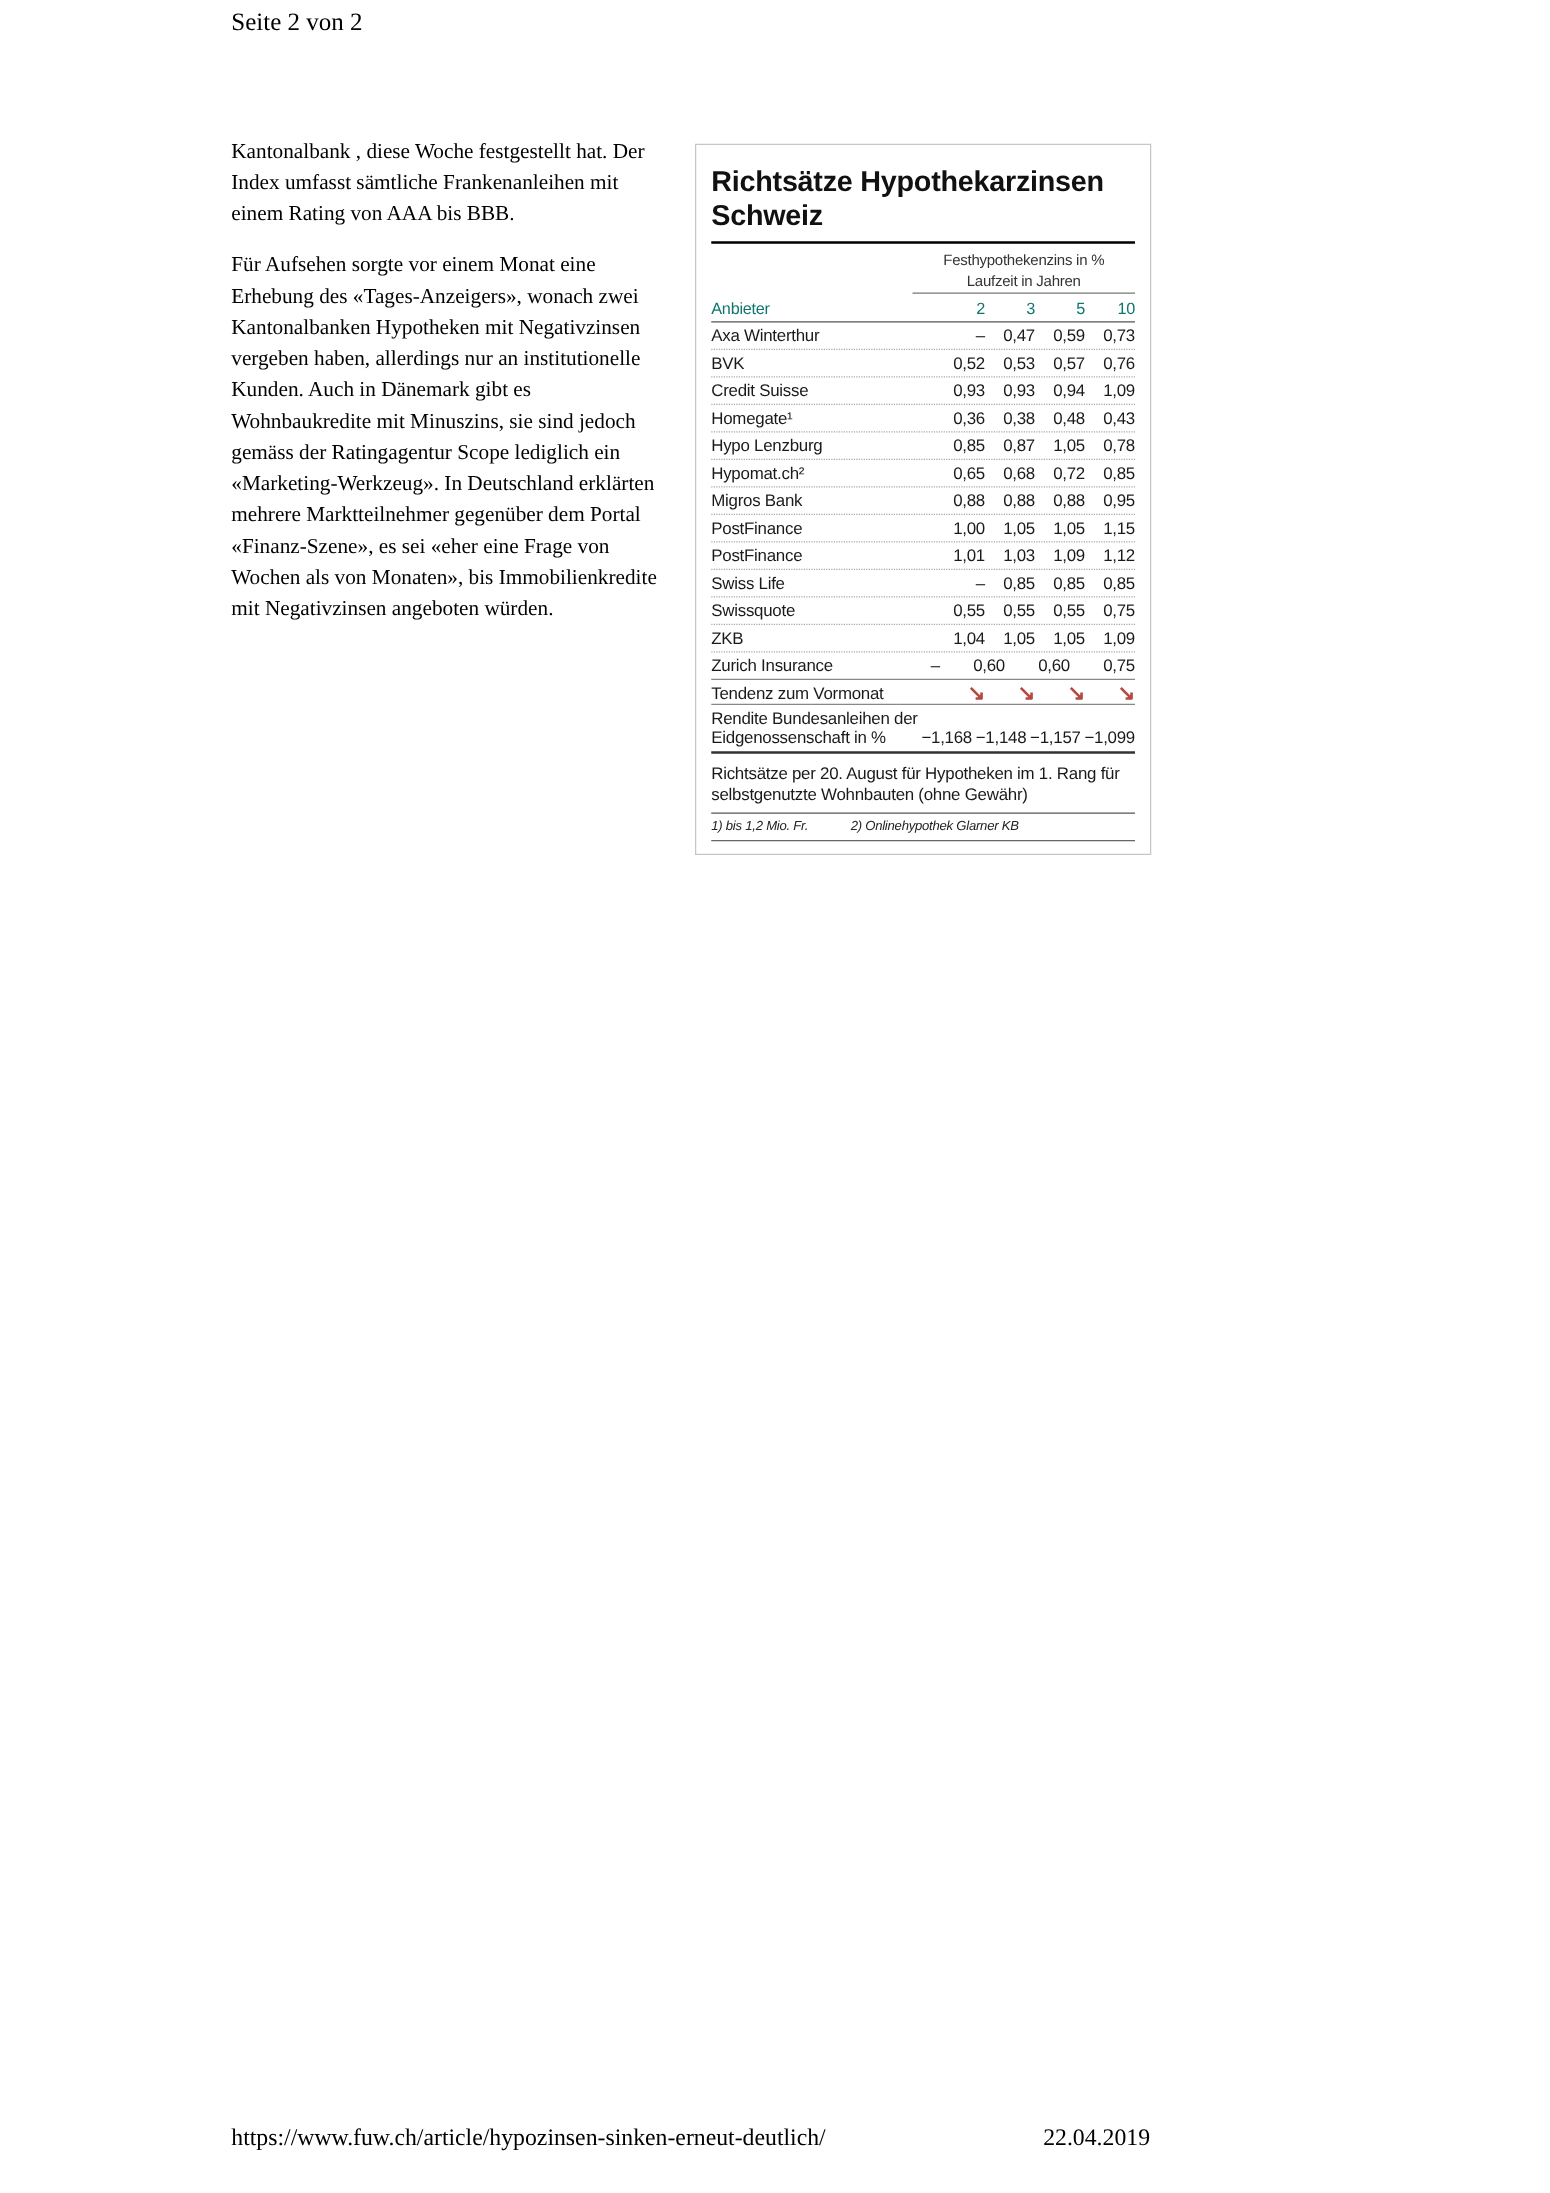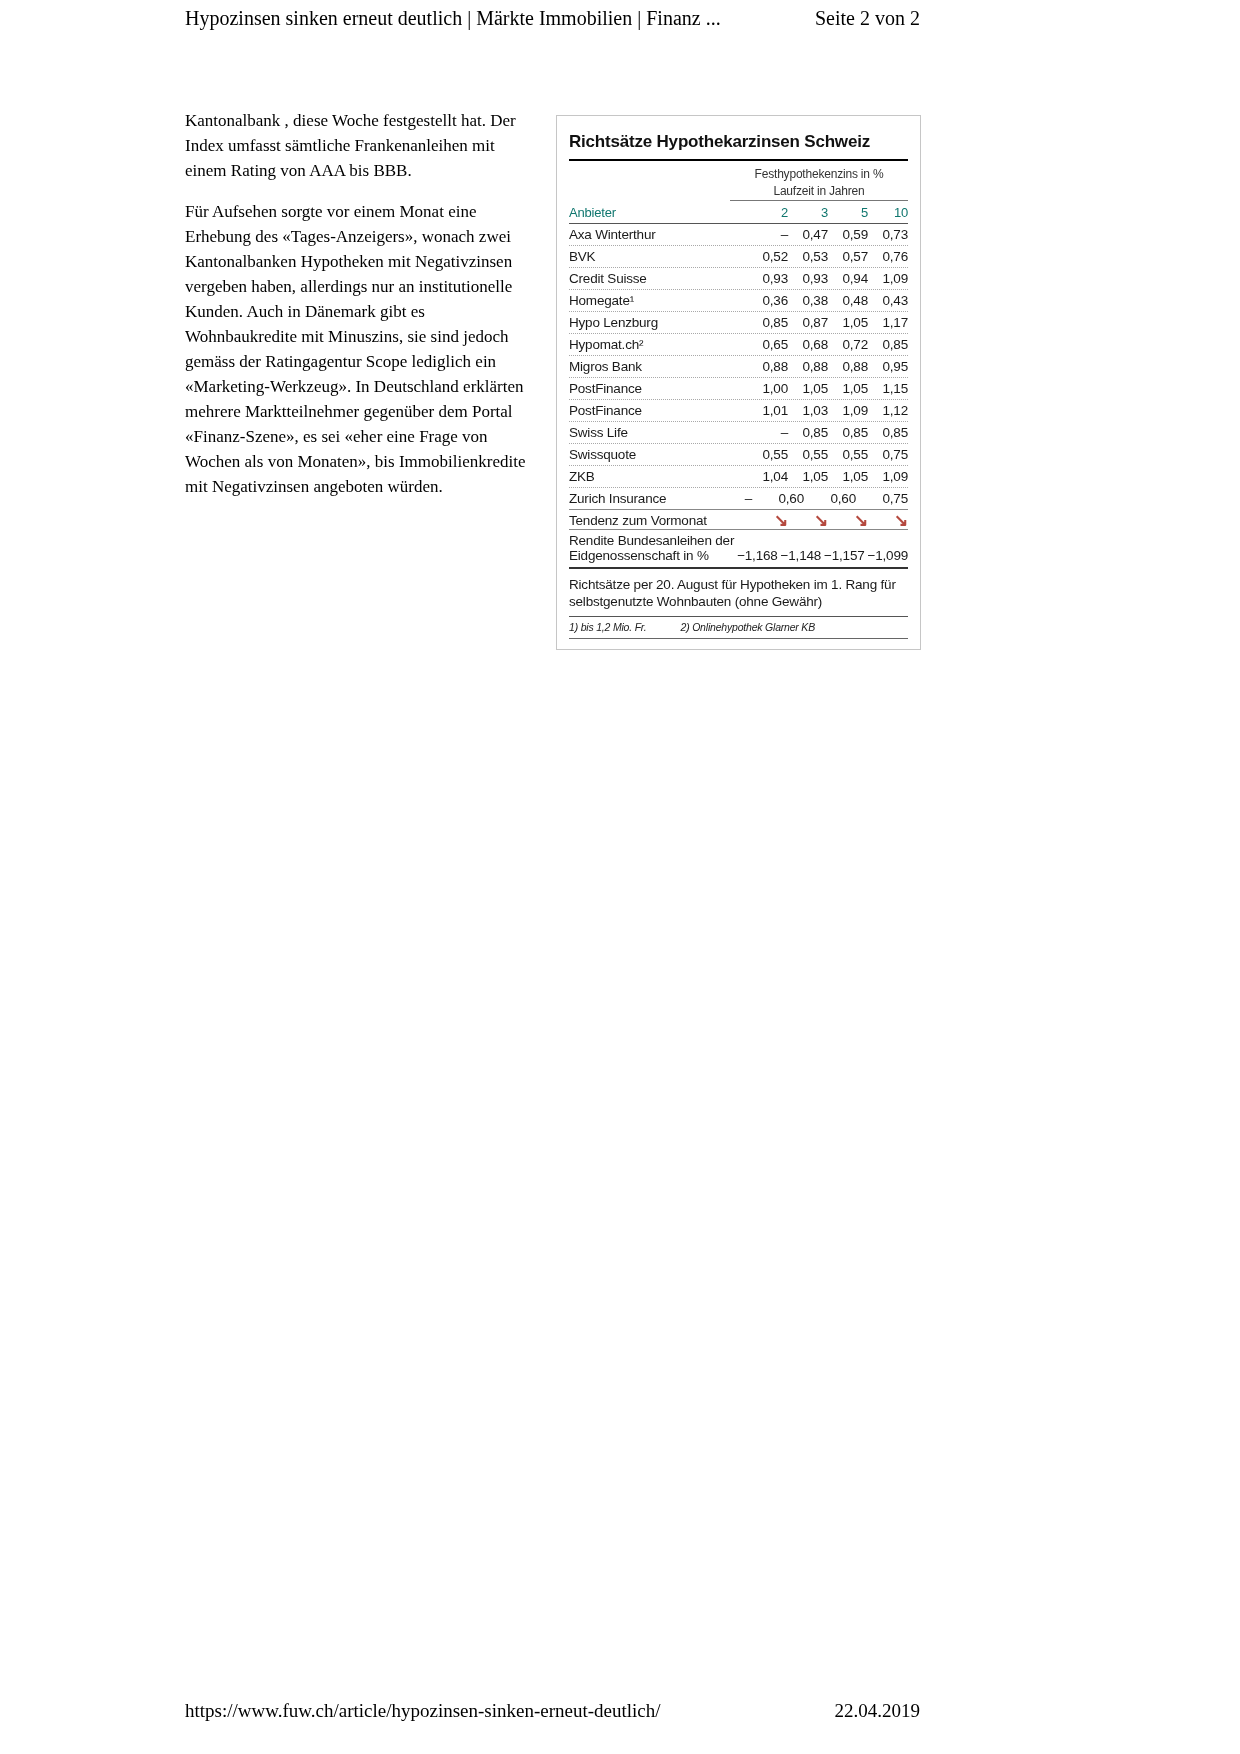--- a/index.html
+++ b/index.html
@@ -12,21 +12,21 @@
 
   
   .article{position:absolute;left:185px;top:108px;width:350px;
            font-size:17px;line-height:25px;}
   .article p{margin:0 0 16px 0;}
 
   
   .figure{position:absolute;left:556px;top:115px;width:365px;box-sizing:border-box;
           border:1px solid #c6c6c6;background:#fff;padding:16px 12px 10px 12px;
           font-family:"Liberation Sans", sans-serif;color:#1a1a1a;letter-spacing:-0.2px;}
-  .fig-title{font-size:17px;font-weight:bold;color:#111;
+  .fig-title{font-size:23px;font-weight:bold;color:#111;
              border-bottom:2.5px solid #000;padding-bottom:7px;margin-bottom:6px;}
   .grp{width:178px;margin-left:auto;text-align:center;font-size:12px;color:#333;}
   .grp .sub{border-bottom:1px solid #777;padding-bottom:2px;margin-top:3px;}
   .thead,.trow,.tendenz{display:grid;grid-template-columns:1fr 44px 40px 40px 40px;align-items:center;}
   .thead{font-size:13px;color:#0f766e;border-bottom:1.5px solid #555;padding:4px 0 3px 0;}
   .thead .tick, .trow .tval{text-align:right;}
   .trow{font-size:13.5px;padding:2px 0;border-bottom:1px dotted #a9a9a9;min-height:17px;}
   .trow:last-child{border-bottom:1px solid #888;gap:12px;}
   .tendenz{border-bottom:1px solid #888;padding:3px 0 1px 0;font-size:13.5px;}
   .arrow{text-align:right;font-size:17px;font-weight:bold;line-height:14px;}
@@ -41,21 +41,20 @@
   
   .runfoot{position:absolute;left:185px;right:320px;bottom:32px;display:flex;
            justify-content:space-between;font-size:19px;white-space:nowrap;}
 </style>
 </head>
 <body>
 
 <div class="page">
 
   <div class="runhead">
-    <span>Hypozinsen sinken erneut deutlich | Märkte Immobilien | Finanz ...</span>
     <span>Seite 2 von 2</span>
   </div>
 
   <div class="article">
     <p>Kantonalbank , diese Woche festgestellt hat. Der Index umfasst sämtliche Frankenanleihen mit einem Rating von AAA bis BBB.</p>
     <p>Für Aufsehen sorgte vor einem Monat eine Erhebung des «Tages-Anzeigers», wonach zwei Kantonalbanken Hypotheken mit Negativzinsen vergeben haben, allerdings nur an institutionelle Kunden. Auch in Dänemark gibt es Wohnbaukredite mit Minuszins, sie sind jedoch gemäss der Ratingagentur Scope lediglich ein «Marketing-Werkzeug». In Deutschland erklärten mehrere Marktteilnehmer gegenüber dem Portal «Finanz-Szene», es sei «eher eine Frage von Wochen als von Monaten», bis Immobilienkredite mit Negativzinsen angeboten würden.</p>
   </div>
 
   <div class="figure">
     <div class="fig-title">Richtsätze Hypothekarzinsen Schweiz</div>
@@ -101,21 +100,21 @@
           <span class="tval">0,36</span>
           <span class="tval">0,38</span>
           <span class="tval">0,48</span>
           <span class="tval">0,43</span>
         </div>
         <div class="trow">
           <span class="tname">Hypo Lenzburg</span>
           <span class="tval">0,85</span>
           <span class="tval">0,87</span>
           <span class="tval">1,05</span>
-          <span class="tval">1,17</span>
+          <span class="tval">0,78</span>
         </div>
         <div class="trow">
           <span class="tname">Hypomat.ch²</span>
           <span class="tval">0,65</span>
           <span class="tval">0,68</span>
           <span class="tval">0,72</span>
           <span class="tval">0,85</span>
         </div>
         <div class="trow">
           <span class="tname">Migros Bank</span>

